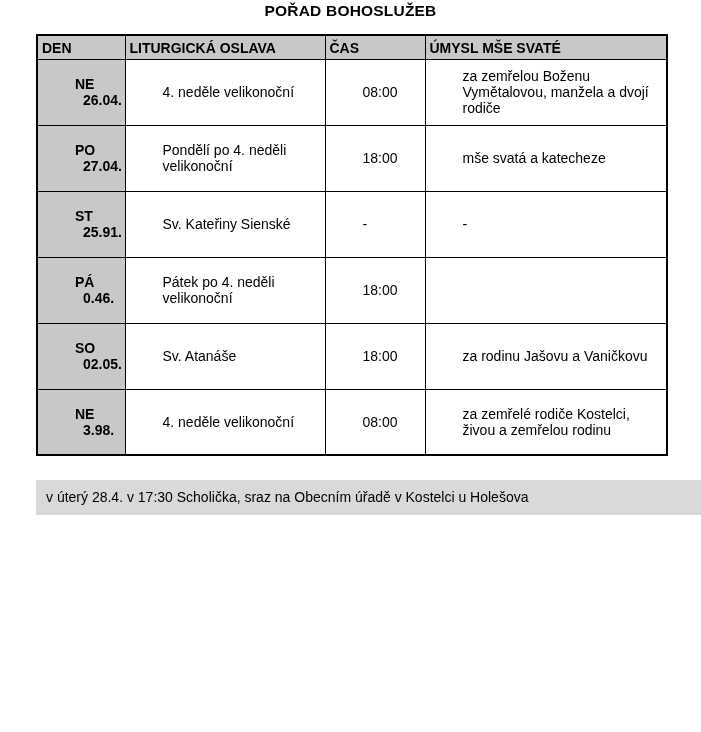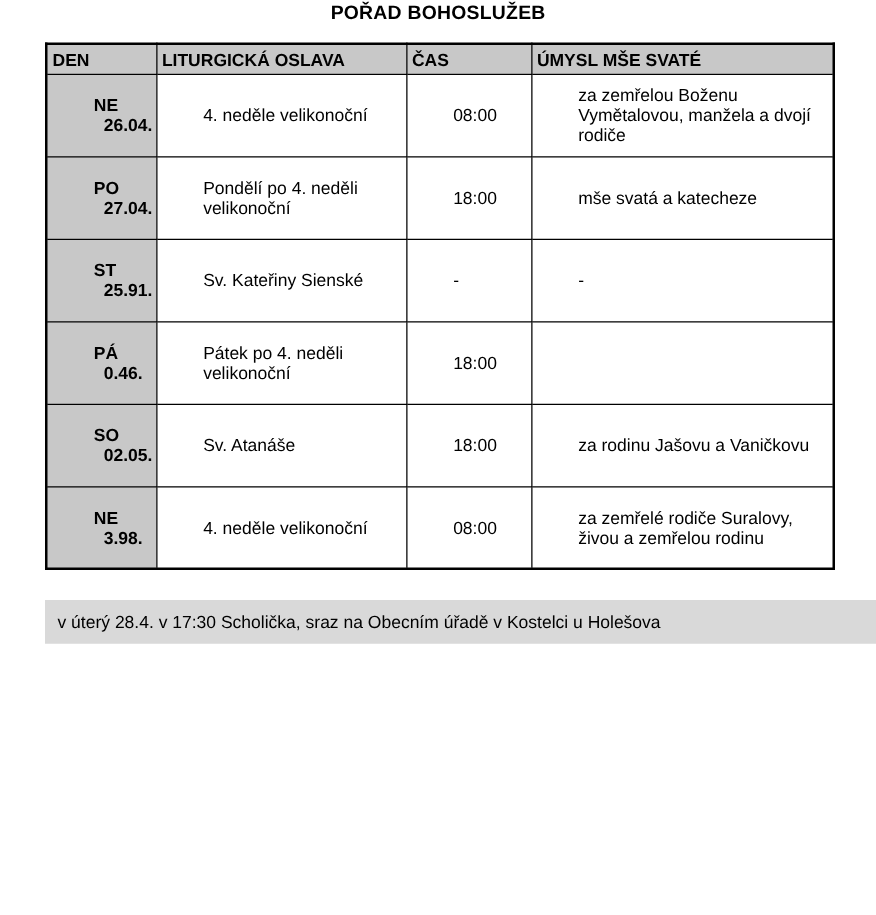--- a/index.html
+++ b/index.html
@@ -150,20 +150,20 @@
         <td class="c-oslava">Sv. Atanáše</td>
         <td class="c-cas">18:00</td>
         <td class="c-umysl">za rodinu Jašovu a Vaničkovu</td>
       </tr>
       <tr>
         <td class="c-den">
           <span class="day-abbr">NE</span><span class="day-date">3.98.</span>
         </td>
         <td class="c-oslava">4. neděle velikonoční</td>
         <td class="c-cas">08:00</td>
-        <td class="c-umysl">za zemřelé rodiče Suralovy, živou a zemřelou rodinu</td>
+        <td class="c-umysl">za zemřelé rodiče Kostelci, živou a zemřelou rodinu</td>
       </tr>
     </tbody>
   </table>
 
   <div class="footer-note">v úterý 28.4. v 17:30 Scholička, sraz na Obecním úřadě v Kostelci u Holešova</div>
 
 </div>
 
 </body></html>

